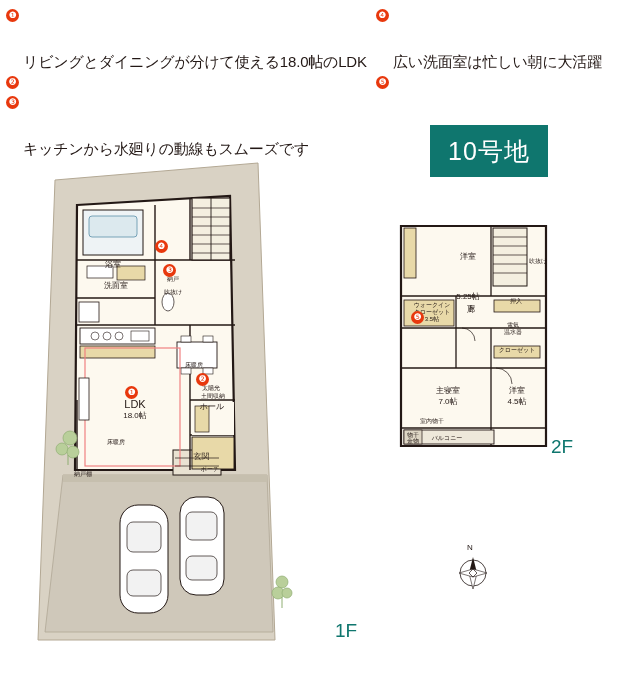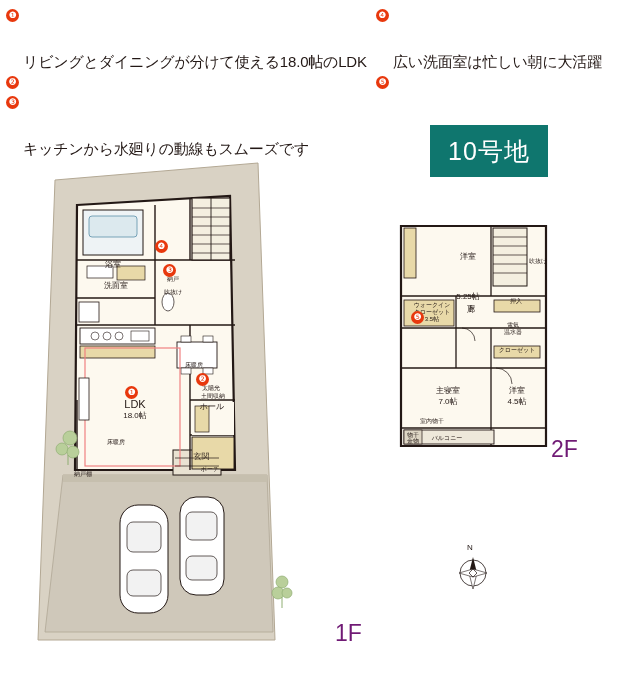--- a/index.html
+++ b/index.html
@@ -31,21 +31,21 @@
 
   
   .plaque{
     position:absolute;left:430px;top:125px;width:118px;height:52px;
     background:#0f766e;display:flex;align-items:center;justify-content:center;
   }
   .plaque span{color:#fff;font-size:25px;letter-spacing:1px;}
 
   
   .plan1f{position:absolute;left:35px;top:150px;width:300px;height:500px;}
-  .floorlabel{position:absolute;font-size:23px;color:#701a75;}
+  .floorlabel{position:absolute;font-size:19px;color:#0f766e;}
 
   
   .plan2f{position:absolute;left:396px;top:218px;width:170px;height:245px;}
 
   
   .compass{position:absolute;left:455px;top:545px;width:36px;height:46px;}
   .compass .n{position:absolute;left:12px;top:-2px;font-size:8px;}
 
   .rmlabel{position:absolute;text-align:center;font-size:8px;line-height:9.5px;color:#231815;}
   .rmlabel.big{font-size:11px;line-height:12px;}

